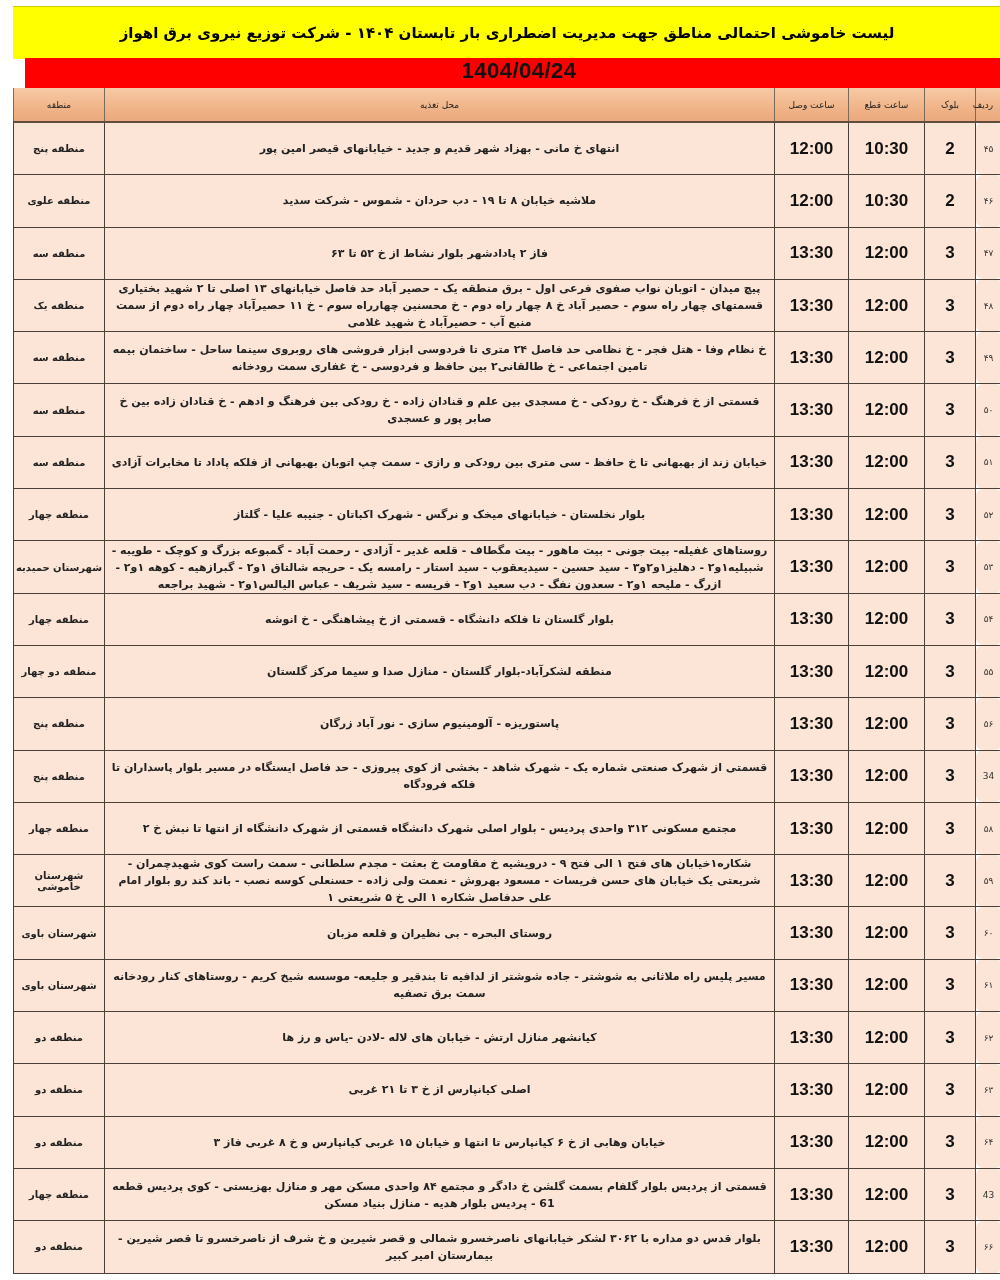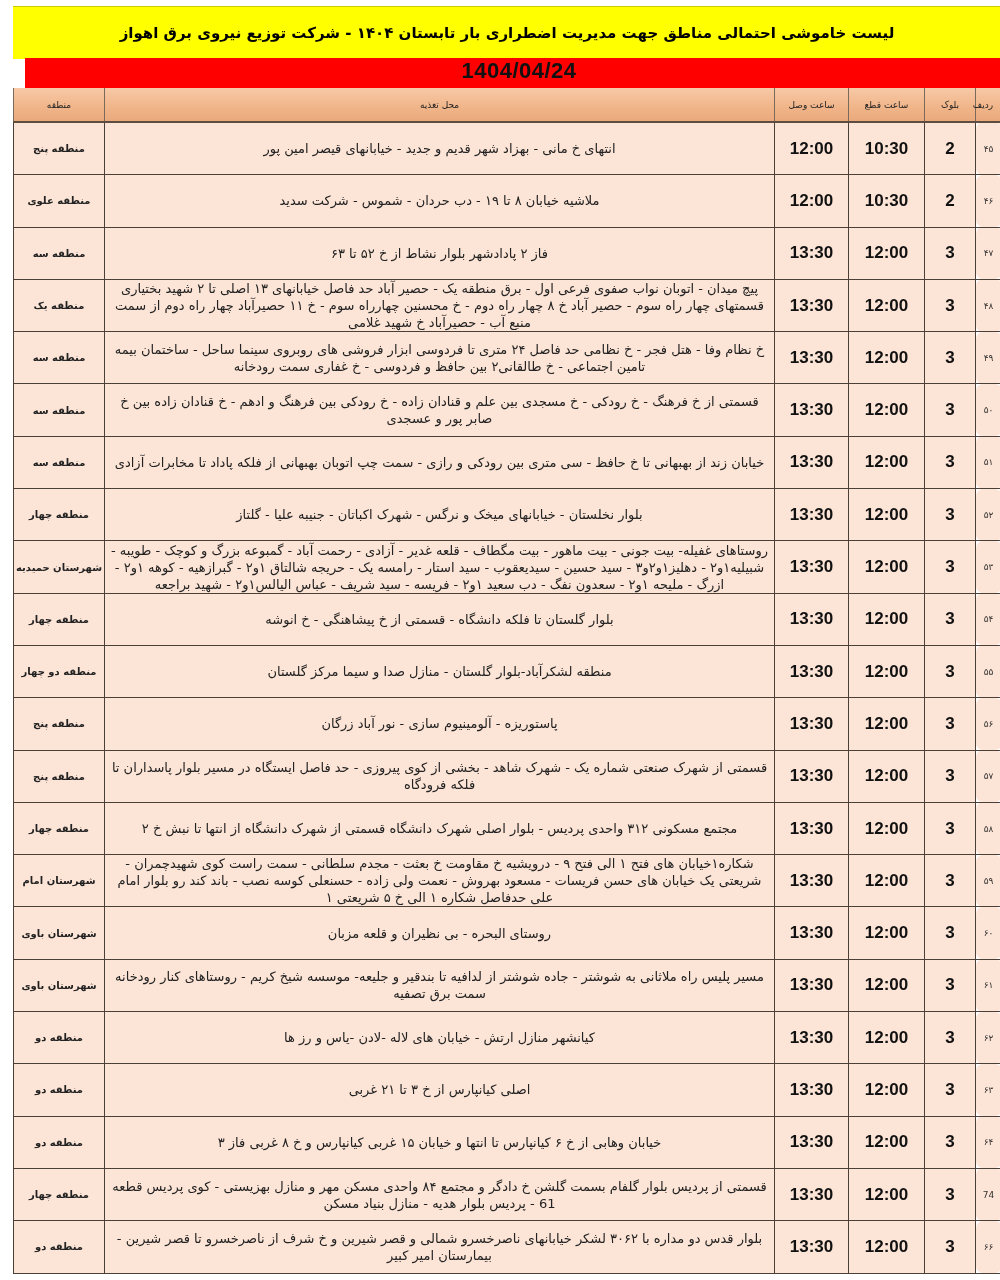--- a/index.html
+++ b/index.html
@@ -7,21 +7,21 @@
   .sheet { position:absolute; left:13px; top:0; width:990px; height:1278px; border-right:2px solid #333; box-sizing:border-box; }
   .title-bar { position:absolute; left:0; top:6px; width:988px; height:52px; background:#ffff00; display:flex; align-items:center; justify-content:center; border-top:1px solid #cccc00; }
   .title-bar span { direction:rtl; font-family:"DejaVu Sans", sans-serif; font-weight:bold; font-size:15px; color:#000; }
   .date-bar { position:absolute; left:0; top:58px; width:988px; height:30px; background:#ff0000; display:flex; align-items:flex-start; justify-content:center;margin-left:12px; }
   .date-bar span { font-family:"Liberation Sans", sans-serif; font-weight:bold; font-size:22px; color:#111; letter-spacing:0.5px; }
   table { position:absolute; left:0; top:88px; width:988px; border-collapse:collapse; table-layout:fixed; direction:rtl; }
   th { height:17px; padding:8px; font-weight:normal; font-size:9px; color:#222; background:linear-gradient(to bottom,#f7c9a6,#f0b488 60%,#e9a97c); border-right:1px solid #7a6a5a; border-left:1px solid #7a6a5a; border-bottom:2px solid #5e4d3f; }
   td { height:51.3px; padding:0; background:#fce4d6; border:1px solid #4a4038; text-align:center; vertical-align:middle; }
   td.radif { font-size:9px; color:#333;border-radius:7px; }
   td.block, td.time { font-family:"Liberation Sans", sans-serif; font-weight:bold; font-size:17px; color:#111; }
-  td.loc { font-size:13px; font-weight:normal; color:#222; line-height:17px; padding:0 6px; direction:rtl; }
+  td.loc { font-size:11px; font-weight:bold; color:#222; line-height:17px; padding:0 6px; direction:rtl; }
   td.region { font-size:10px; font-weight:bold; color:#222; direction:rtl; }
   col.c-radif { width:26px; }
   col.c-block { width:51px; }
   col.c-cut { width:76px; }
   col.c-con { width:74px; }
   col.c-loc { width:670px; }
   col.c-reg { width:91px; }
   .bottom-gap { position:absolute; left:0; top:1276px; width:1000px; height:4px; background:#fff; }
 </style>
 </head>
@@ -145,42 +145,42 @@
         </tr>
         <tr>
           <td class="radif">۵۶</td>
           <td class="block">3</td>
           <td class="time">12:00</td>
           <td class="time">13:30</td>
           <td class="loc">پاستوریزه - آلومینیوم سازی - نور آباد زرگان</td>
           <td class="region">منطقه پنج</td>
         </tr>
         <tr>
-          <td class="radif">۵۷</td>
+          <td class="radif">34</td>
           <td class="block">3</td>
           <td class="time">12:00</td>
           <td class="time">13:30</td>
           <td class="loc">قسمتی از شهرک صنعتی شماره یک - شهرک شاهد - بخشی از کوی پیروزی - حد فاصل ایستگاه در مسیر بلوار پاسداران تا فلکه فرودگاه</td>
           <td class="region">منطقه پنج</td>
         </tr>
         <tr>
           <td class="radif">۵۸</td>
           <td class="block">3</td>
           <td class="time">12:00</td>
           <td class="time">13:30</td>
           <td class="loc">مجتمع مسکونی ۳۱۲ واحدی پردیس - بلوار اصلی شهرک دانشگاه قسمتی از شهرک دانشگاه از انتها تا نبش خ ۲</td>
           <td class="region">منطقه چهار</td>
         </tr>
         <tr>
           <td class="radif">۵۹</td>
           <td class="block">3</td>
           <td class="time">12:00</td>
           <td class="time">13:30</td>
           <td class="loc">شکاره۱خیابان های فتح ۱ الی فتح ۹ - درویشیه خ مقاومت خ بعثت - مجدم سلطانی - سمت راست کوی شهیدچمران - شریعتی یک خیابان های حسن فریسات - مسعود بهروش - نعمت ولی زاده - حسنعلی کوسه نصب - باند کند رو بلوار امام علی حدفاصل شکاره ۱ الی خ ۵ شریعتی ۱</td>
-          <td class="region">شهرستان امام</td>
+          <td class="region">شهرستان خاموشی</td>
         </tr>
         <tr>
           <td class="radif">۶۰</td>
           <td class="block">3</td>
           <td class="time">12:00</td>
           <td class="time">13:30</td>
           <td class="loc">روستای البحره - بی نظیران و قلعه مزبان</td>
           <td class="region">شهرستان باوی</td>
         </tr>
         <tr>
@@ -209,21 +209,21 @@
         </tr>
         <tr>
           <td class="radif">۶۴</td>
           <td class="block">3</td>
           <td class="time">12:00</td>
           <td class="time">13:30</td>
           <td class="loc">خیابان وهابی از خ ۶ کیانپارس تا انتها و خیابان ۱۵ غربی کیانپارس و خ ۸ غربی فاز ۳</td>
           <td class="region">منطقه دو</td>
         </tr>
         <tr>
-          <td class="radif">74</td>
+          <td class="radif">43</td>
           <td class="block">3</td>
           <td class="time">12:00</td>
           <td class="time">13:30</td>
           <td class="loc">قسمتی از پردیس بلوار گلفام بسمت گلشن خ دادگر و مجتمع ۸۴ واحدی مسکن مهر و منازل بهزیستی - کوی پردیس قطعه 61 - پردیس بلوار هدیه - منازل بنیاد مسکن</td>
           <td class="region">منطقه چهار</td>
         </tr>
         <tr>
           <td class="radif">۶۶</td>
           <td class="block">3</td>
           <td class="time">12:00</td>

